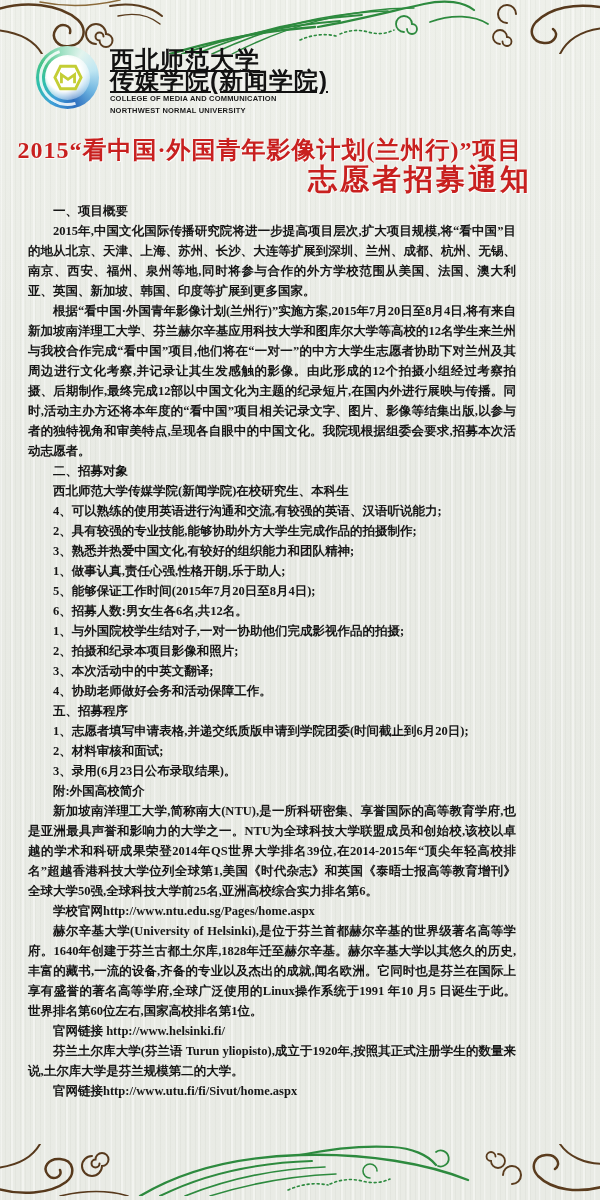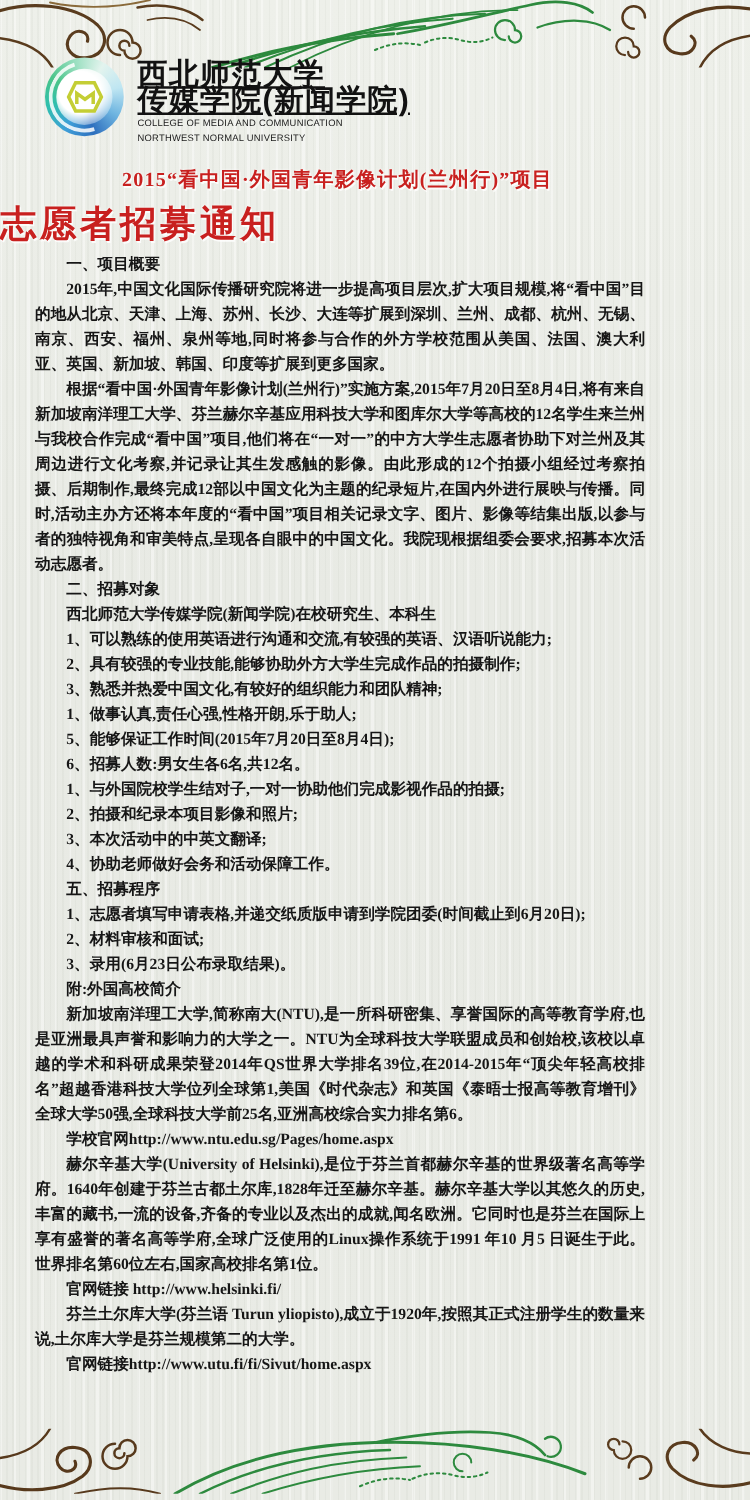--- a/index.html
+++ b/index.html
@@ -20,26 +20,26 @@
   .logo{position:absolute;top:46px;left:36px;display:flex;align-items:flex-start;gap:11px;}
   .logo-icon{position:relative;width:63px;height:63px;border-radius:50%;
     background:conic-gradient(from 210deg,#3f9fd8,#2fbfae,#49c489,#9adfc0,#e3f4ee,#bfe6f2,#6db4e0,#2e6fbe,#3f9fd8);}
   .logo-icon::before{content:"";position:absolute;inset:9px;border-radius:50%;
     background:radial-gradient(circle at 42% 42%, #ffffff 46%, rgba(255,255,255,0.25) 78%, rgba(255,255,255,0) 100%);}
   .logo-icon::after{content:"";position:absolute;inset:3px;border-radius:50%;border:3px solid rgba(255,255,255,0.85);
     border-top-color:transparent;border-right-color:transparent;transform:rotate(28deg);}
   .logo-emblem{position:absolute;inset:0;display:flex;align-items:center;justify-content:center;z-index:2;}
   .logo-text{padding-top:3px;font-family:"Liberation Sans","DejaVu Sans",sans-serif;}
   .logo-cn{font-size:24px;font-weight:900;line-height:21px;letter-spacing:1px;color:#121212;text-decoration:underline;}
-  .logo-en{font-size:7.5px;font-weight:400;line-height:9px;letter-spacing:0.2px;color:#1a1a1a;margin-top:3px;}
+  .logo-en{font-size:7.5px;font-weight:700;line-height:9px;letter-spacing:0.2px;color:#1a1a1a;margin-top:3px;}
   
   .title1{position:absolute;top:134px;left:0;width:540px;text-align:center;
-    font-size:16px;font-weight:bold;color:var(--accent-red,#c8201f);letter-spacing:1px;
+    font-size:24px;font-weight:bold;color:var(--accent-red,#c8201f);letter-spacing:1px;
     text-shadow:0 0 2px rgba(255,255,255,0.95), 1px 1px 0 rgba(255,255,255,0.8);}
-  .title2{position:absolute;top:160px;left:0;width:532px;text-align:left;
+  .title2{position:absolute;top:160px;left:0;width:532px;text-align:right;
     font-size:29px;font-weight:bold;color:var(--accent-red,#c8201f);letter-spacing:3px;
     text-shadow:0 0 2px rgba(255,255,255,0.95), 1px 1px 0 rgba(255,255,255,0.8);}
   
   .content{position:absolute;top:201px;left:0;width:532px;padding:0 16px 0 28px;box-sizing:border-box;
     font-size:12.5px;font-weight:bold;line-height:20px;}
   .content p{margin:0;text-indent:2em;text-align:justify;}
 </style>
 </head>
 <body>
 
@@ -95,21 +95,21 @@
 
   <div class="title1">2015“看中国·外国青年影像计划(兰州行)”项目</div>
   <div class="title2">志愿者招募通知</div>
 
   <div class="content">
       <p>一、项目概要</p>
       <p>2015年,中国文化国际传播研究院将进一步提高项目层次,扩大项目规模,将“看中国”目的地从北京、天津、上海、苏州、长沙、大连等扩展到深圳、兰州、成都、杭州、无锡、南京、西安、福州、泉州等地,同时将参与合作的外方学校范围从美国、法国、澳大利亚、英国、新加坡、韩国、印度等扩展到更多国家。</p>
       <p>根据“看中国·外国青年影像计划(兰州行)”实施方案,2015年7月20日至8月4日,将有来自新加坡南洋理工大学、芬兰赫尔辛基应用科技大学和图库尔大学等高校的12名学生来兰州与我校合作完成“看中国”项目,他们将在“一对一”的中方大学生志愿者协助下对兰州及其周边进行文化考察,并记录让其生发感触的影像。由此形成的12个拍摄小组经过考察拍摄、后期制作,最终完成12部以中国文化为主题的纪录短片,在国内外进行展映与传播。同时,活动主办方还将本年度的“看中国”项目相关记录文字、图片、影像等结集出版,以参与者的独特视角和审美特点,呈现各自眼中的中国文化。我院现根据组委会要求,招募本次活动志愿者。</p>
       <p>二、招募对象</p>
       <p>西北师范大学传媒学院(新闻学院)在校研究生、本科生</p>
-      <p>1、可以熟练的使用英语进行沟通和交流,有较强的英语、汉语听说能力;</p>
+      <p>4、可以熟练的使用英语进行沟通和交流,有较强的英语、汉语听说能力;</p>
       <p>2、具有较强的专业技能,能够协助外方大学生完成作品的拍摄制作;</p>
       <p>3、熟悉并热爱中国文化,有较好的组织能力和团队精神;</p>
       <p>1、做事认真,责任心强,性格开朗,乐于助人;</p>
       <p>5、能够保证工作时间(2015年7月20日至8月4日);</p>
       <p>6、招募人数:男女生各6名,共12名。</p>
       <p>1、与外国院校学生结对子,一对一协助他们完成影视作品的拍摄;</p>
       <p>2、拍摄和纪录本项目影像和照片;</p>
       <p>3、本次活动中的中英文翻译;</p>
       <p>4、协助老师做好会务和活动保障工作。</p>
       <p>五、招募程序</p>

